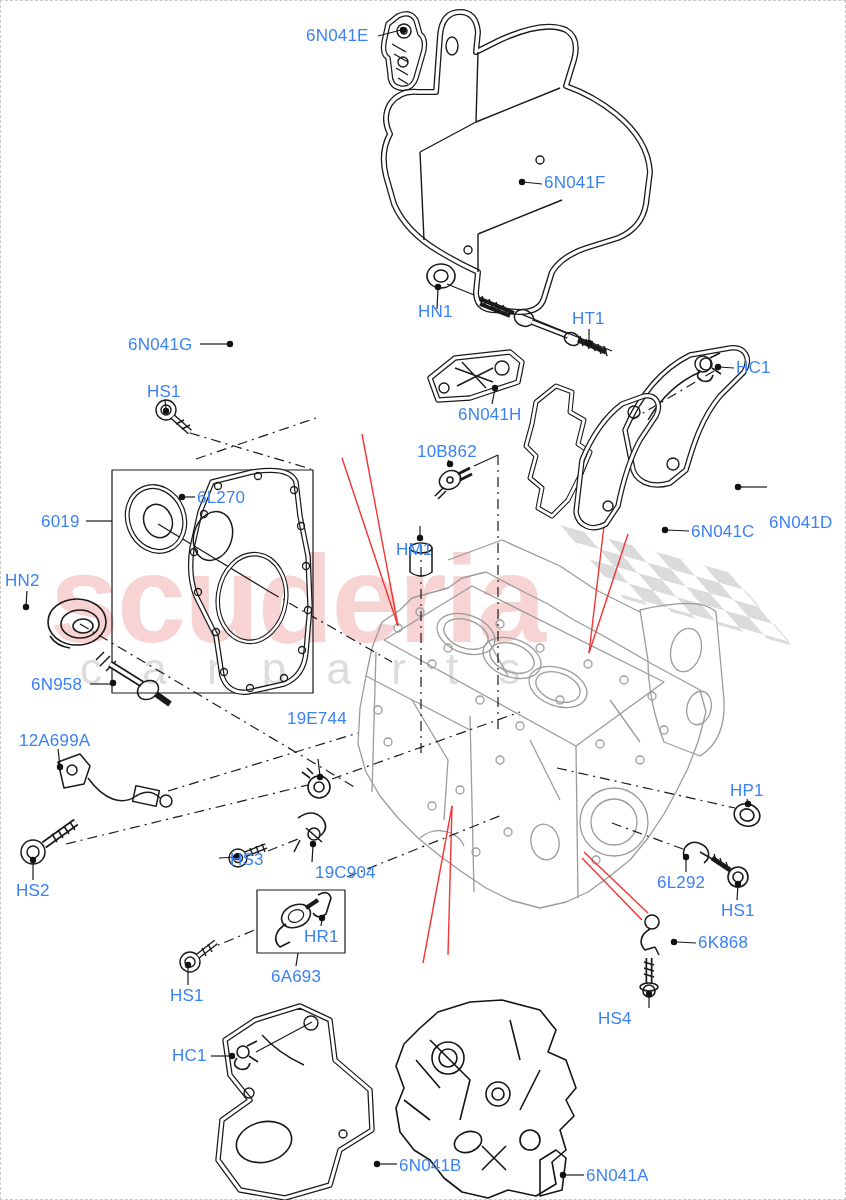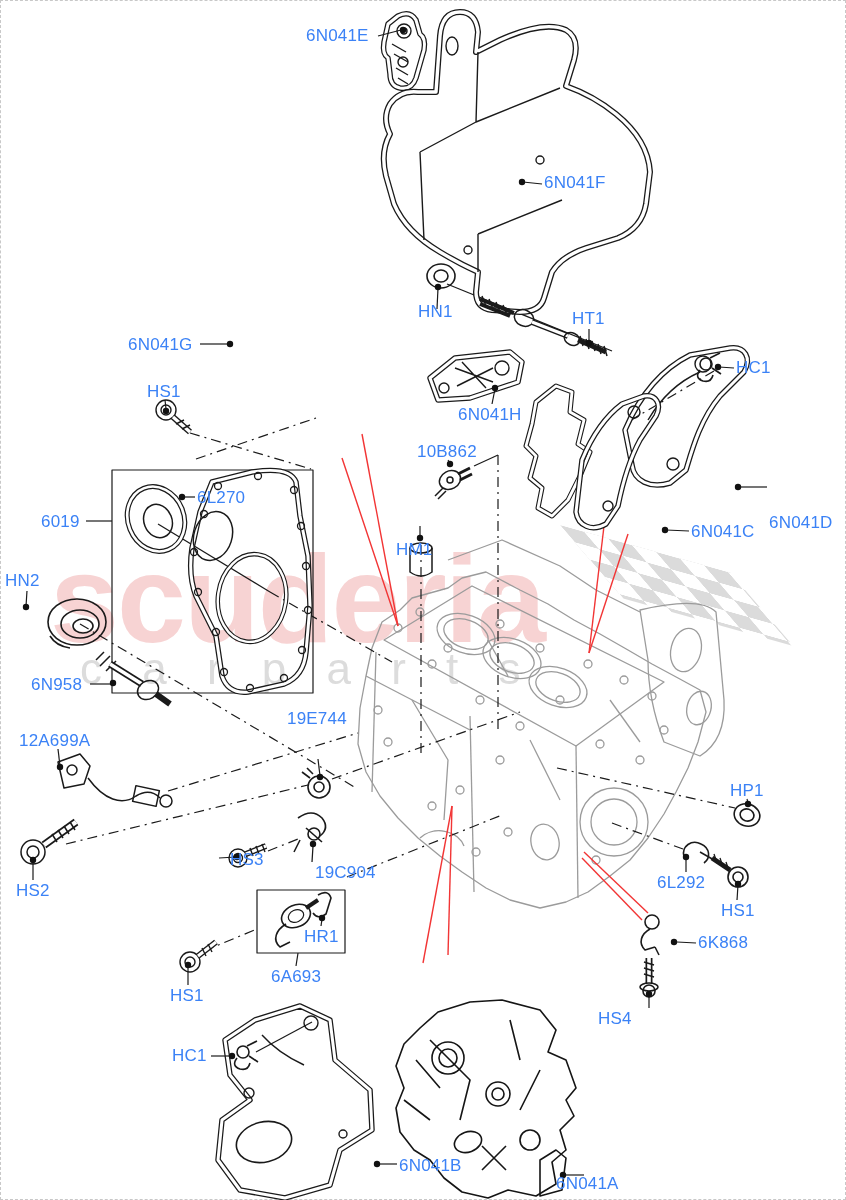--- a/index.html
+++ b/index.html
@@ -455,15 +455,15 @@
       <div class="lbl" style="left: 730px; top: 782px;">HP1</div>
       <div class="lbl" style="left: 657px; top: 874px;">6L292</div>
       <div class="lbl" style="left: 721px; top: 902px;">HS1</div>
       <div class="lbl" style="left: 698px; top: 934px;">6K868</div>
       <div class="lbl" style="left: 304px; top: 928px;">HR1</div>
       <div class="lbl" style="left: 271px; top: 968px;">6A693</div>
       <div class="lbl" style="left: 170px; top: 987px;">HS1</div>
       <div class="lbl" style="left: 598px; top: 1010px;">HS4</div>
       <div class="lbl" style="left: 172px; top: 1047px;">HC1</div>
       <div class="lbl" style="left: 399px; top: 1157px;">6N041B</div>
-      <div class="lbl" style="left: 556px; top: 1167px; margin-top: 8px;">6N041A</div>
+      <div class="lbl" style="left: 586px; top: 1167px;">6N041A</div>
     </div>
 </div>
 
 </body></html>

